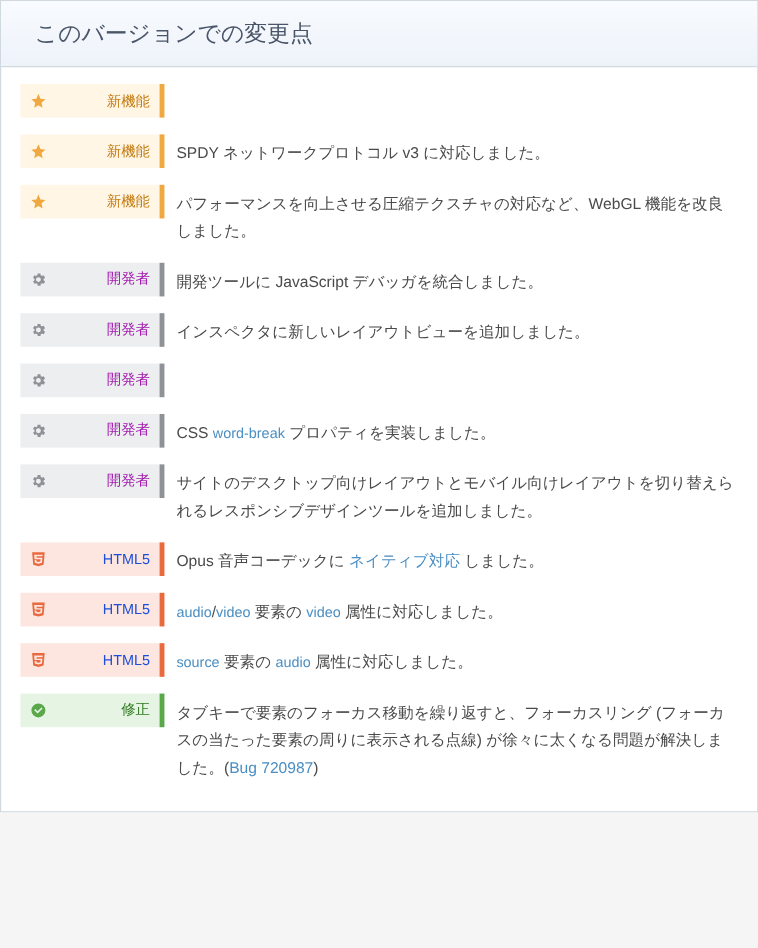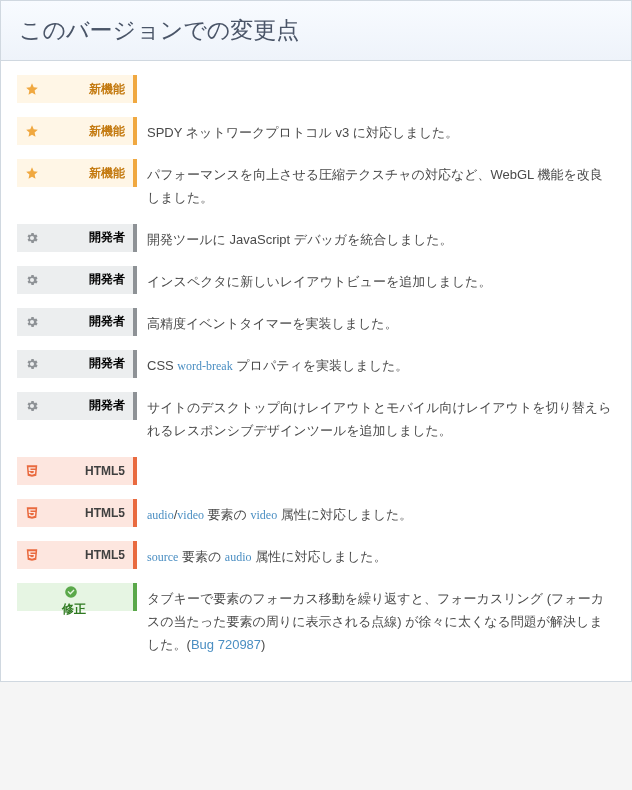--- a/index.html
+++ b/index.html
@@ -11,42 +11,42 @@
     color: #333;
   }
   .panel {
     border: 1px solid #d0d8e0;
     background: #fff;
     margin: 0;
   }
   .panel-header {
     background: linear-gradient(#f8fbff, #eef3fa);
     border-bottom: 1px solid #d0d8e0;
-    padding: 14px 18px;
-    font-size: 23px;
+    padding: 14px 28px;
+    font-size: 19px;
     color: #4a5568;
     font-weight: 400;
   }
   .changes-list {
     padding: 14px 16px 24px 16px;
   }
   .change-row {
     display: flex;
     align-items: flex-start;
     margin-bottom: 14px;
   }
   .change-row:last-child { margin-bottom: 0; }
   .tag {
     flex: 0 0 120px;
     display: flex;
     align-items: center;
     height: 28px;
     padding: 0 8px 0 6px;
     font-size: 12px;
-    font-weight: 700;
+    font-weight: 400;
     margin-right: 10px;
   }
   .tag .icon-wrap {
     width: 18px;
     height: 18px;
     display: flex;
     align-items: center;
     justify-content: center;
     margin-right: 6px;
     flex: 0 0 18px;
@@ -63,45 +63,44 @@
   .tag-new .icon-wrap svg { fill: #f0a840; }
   .tag-changed {
     background: #f1e2fb;
     border-right: 4px solid #a04ecf;
     color: #7a2fad;
   }
   .tag-changed .icon-wrap svg { fill: #a04ecf; }
   .tag-dev {
     background: #eceeef;
     border-right: 4px solid #8e9296;
-    color: #000000;
+    color: #a21caf;
   }
   .tag-dev .icon-wrap svg { fill: #8e9296; }
   .tag-html5 {
     background: #fde6df;
     border-right: 4px solid #e96a3f;
-    color: #404040;
+    color: #1d4ed8;
   }
   .tag-html5 .icon-wrap svg { fill: #e96a3f; }
   .tag-fixed {
     background: #e6f5e3;
     border-right: 4px solid #5aa84a;
     color: #2f7a21;
-    flex-direction: column;
   }
   .tag-fixed .icon-wrap svg { fill: #5aa84a; }
   .desc {
     flex: 1;
     color: #4a4a4a;
     line-height: 1.8;
     padding-top: 4px;
     font-size: 13px;
   }
   .desc code {
-    font-family: Liberation Serif, serif;
+    font-family: Liberation Sans, sans-serif;
     color: #4a8ec2;
     font-size: 12px;
   }
   .desc a {
     color: #4a8ec2;
     text-decoration: none;
   }
 </style>
 </head>
 <body>
@@ -165,21 +164,20 @@
       </div>
       <div class="change-row">
         <div class="tag tag-dev">
           <span class="icon-wrap">
             <svg width="14" height="14">
               <use href="#i-gear"></use>
             </svg>
           </span>
           <span class="label">開発者</span>
         </div>
-        <div class="desc">高精度イベントタイマーを実装しました。</div>
       </div>
       <div class="change-row">
         <div class="tag tag-dev">
           <span class="icon-wrap">
             <svg width="14" height="14">
               <use href="#i-gear"></use>
             </svg>
           </span>
           <span class="label">開発者</span>
         </div>
@@ -198,20 +196,21 @@
       </div>
       <div class="change-row">
         <div class="tag tag-html5">
           <span class="icon-wrap">
             <svg width="14" height="14">
               <use href="#i-html5"></use>
             </svg>
           </span>
           <span class="label">HTML5</span>
         </div>
+        <div class="desc">Opus 音声コーデックに <a href="#">ネイティブ対応</a> しました。</div>
       </div>
       <div class="change-row">
         <div class="tag tag-html5">
           <span class="icon-wrap">
             <svg width="14" height="14">
               <use href="#i-html5"></use>
             </svg>
           </span>
           <span class="label">HTML5</span>
         </div>

